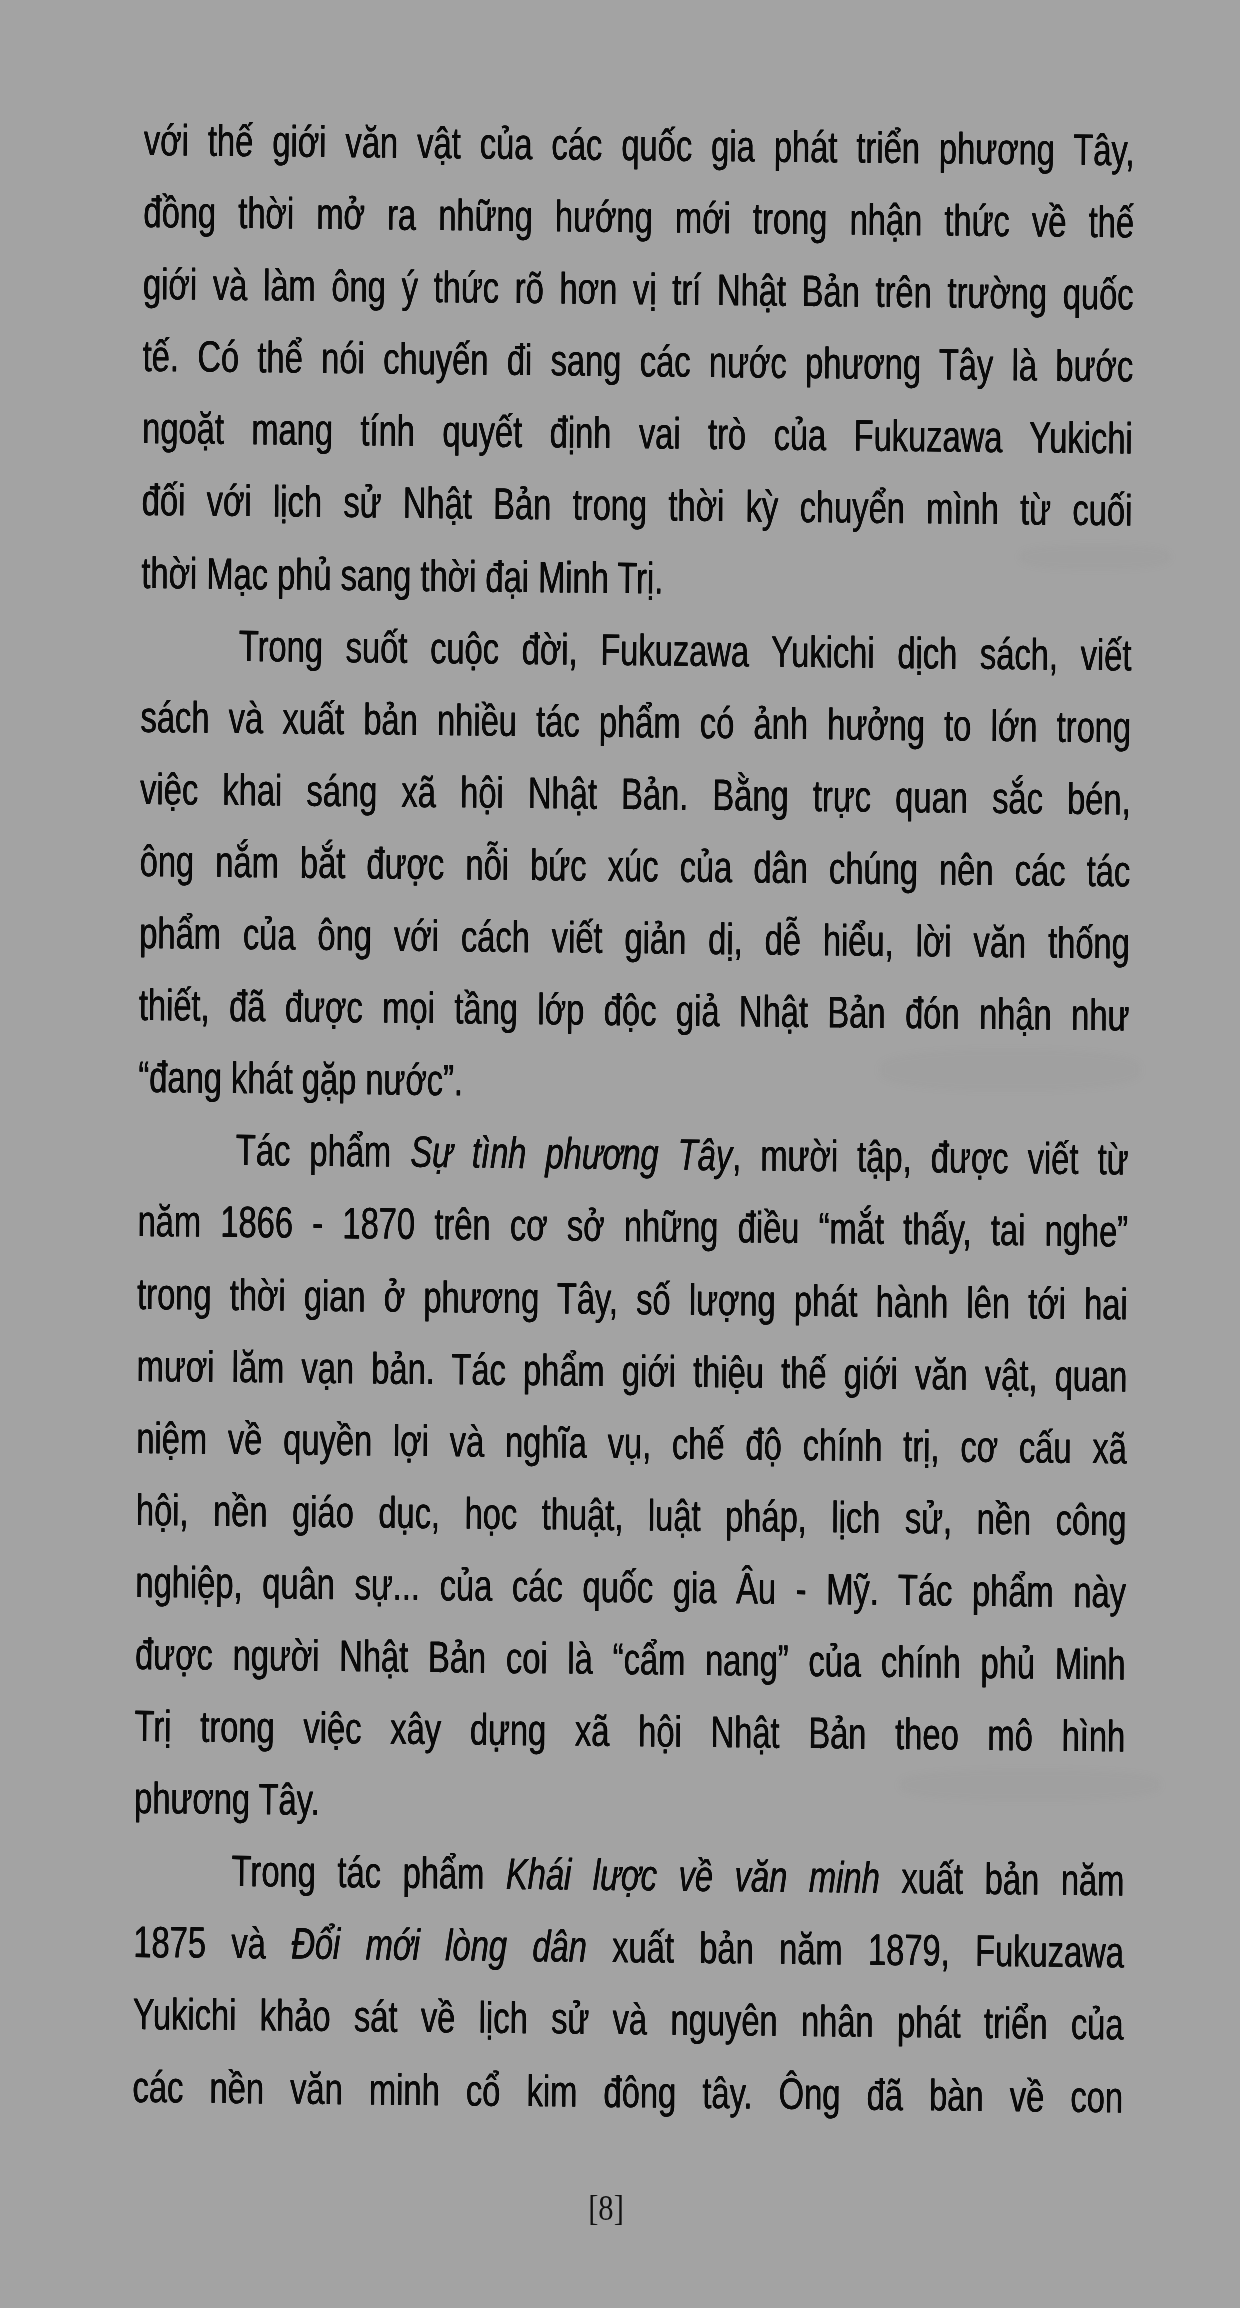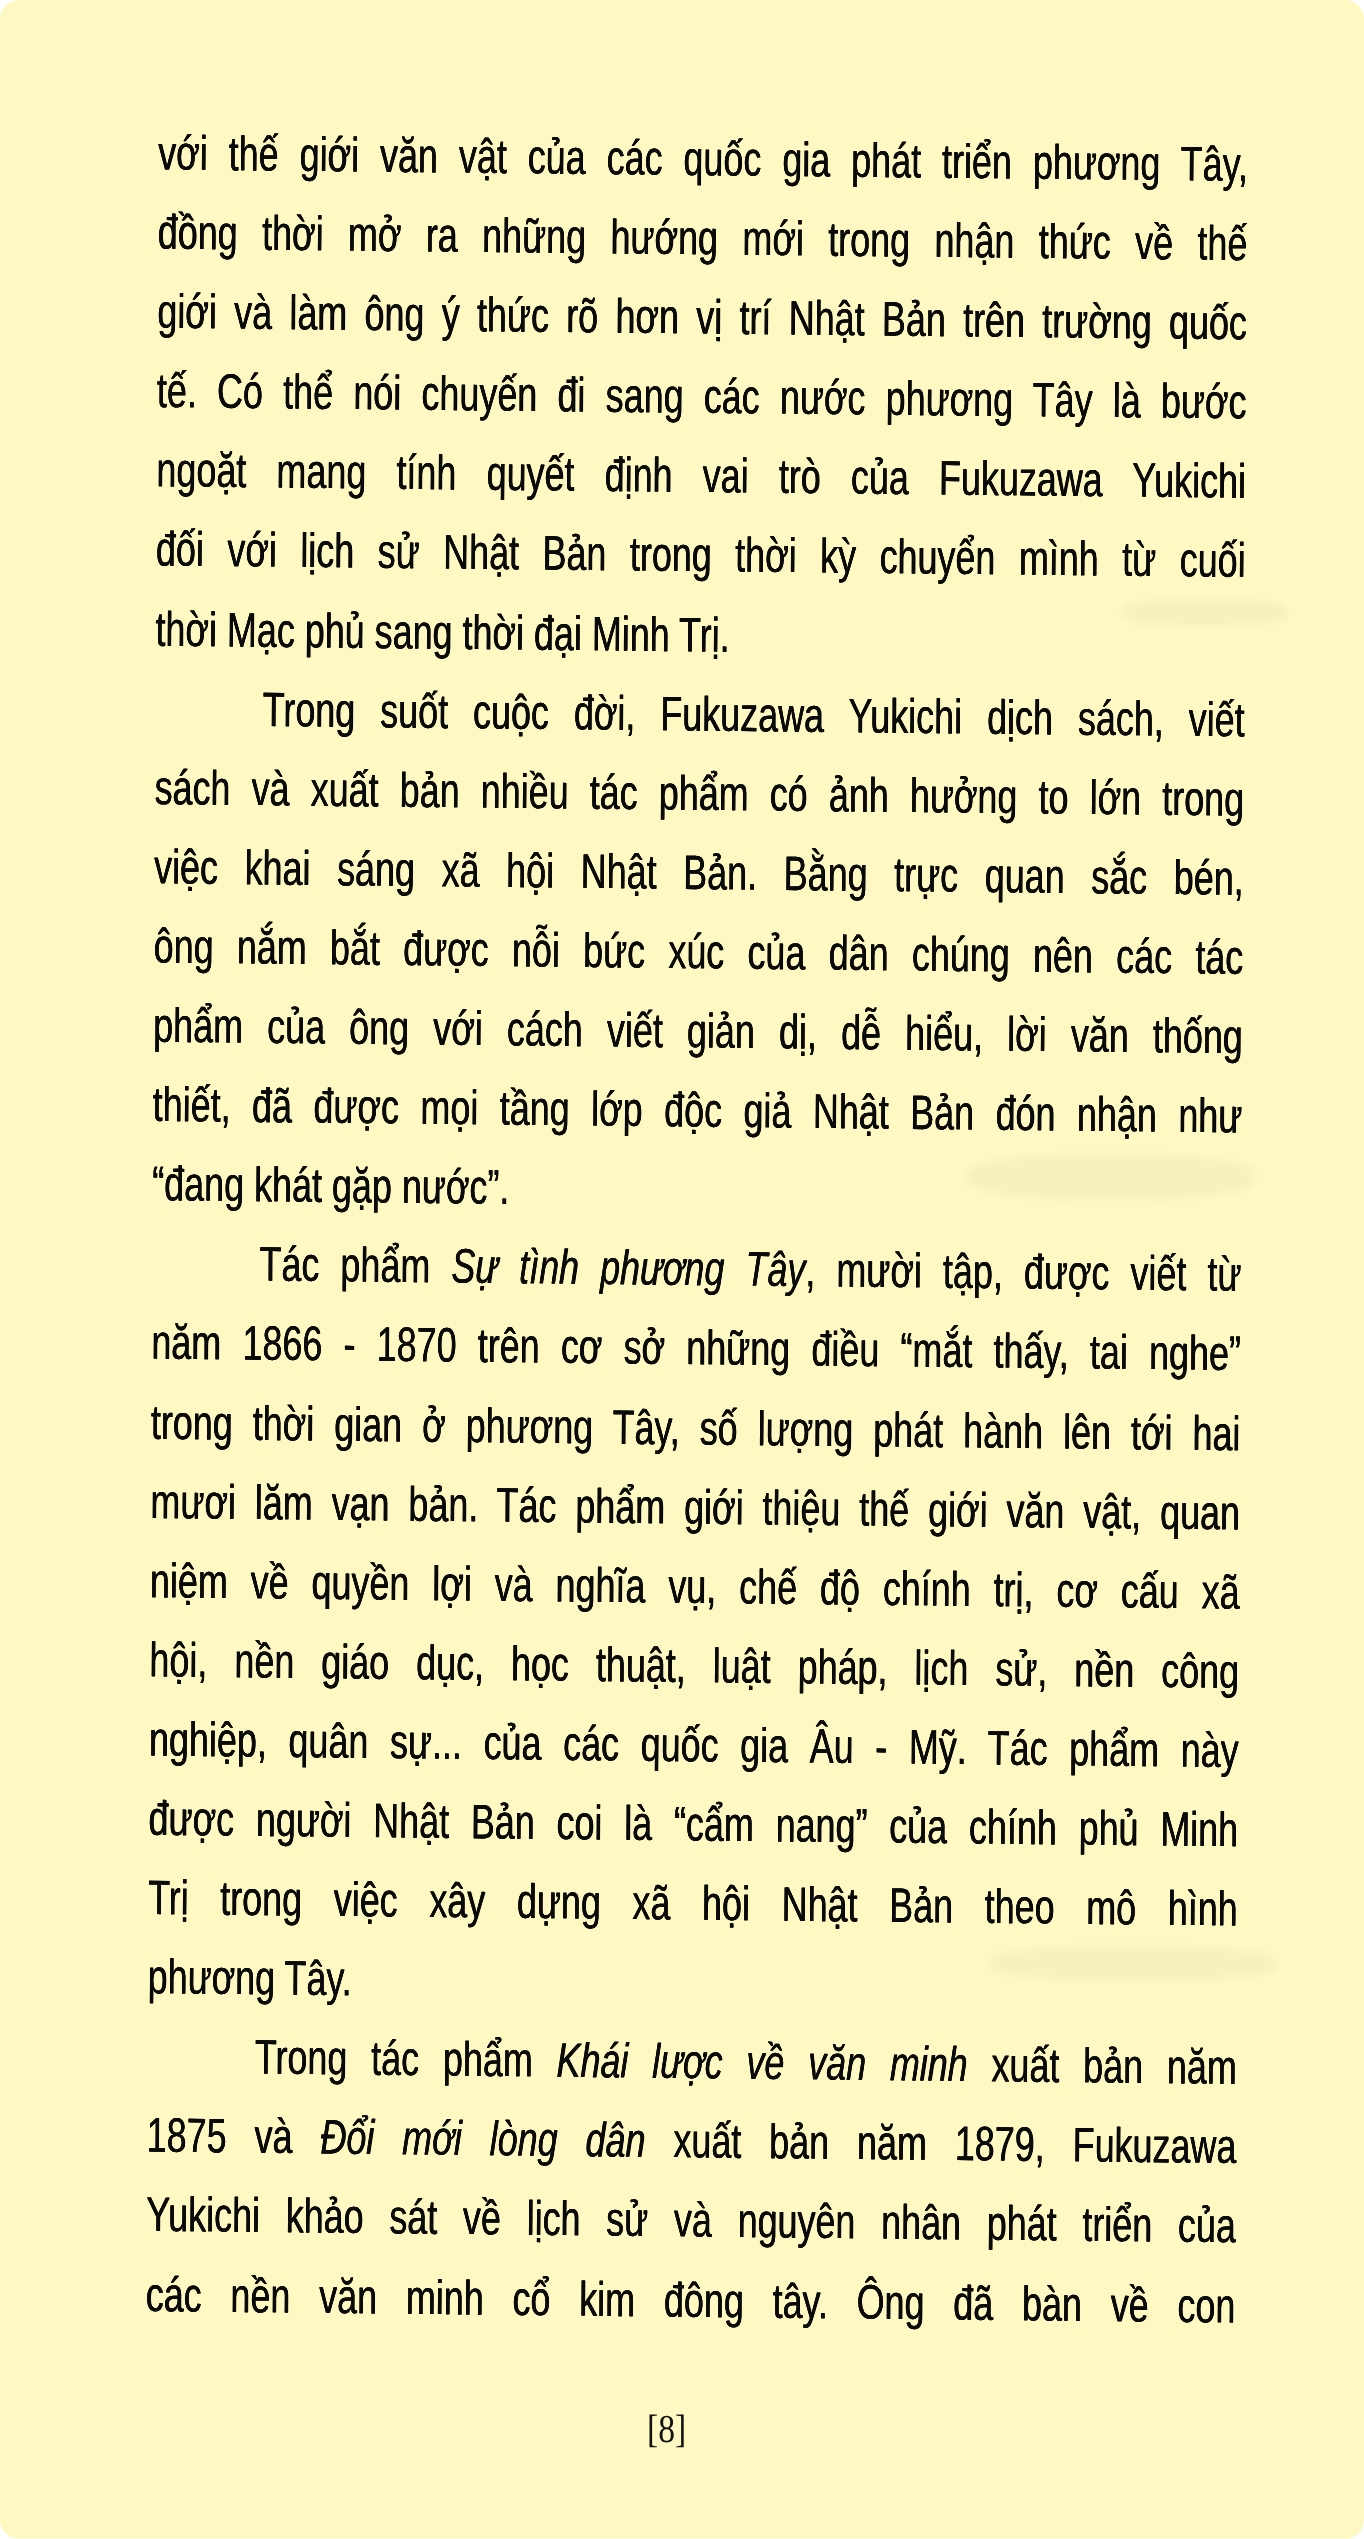--- a/index.html
+++ b/index.html
@@ -13,22 +13,21 @@
     position: relative;
     overflow: hidden;
     background: #ffffff;
   }
   .page {
     position: absolute;
     left: 0;
     top: 0;
     width: 1240px;
     height: 2308px;
-    background: #fef9c3;
-    border-radius: 17px;
+    background: #a3a3a3;
   }
   
   .text-block {
     position: absolute;
     left: 144px;
     top: 104px;
     width: 1335px;
     transform-origin: 0 0;
     transform: scaleX(0.742) rotate(0.45deg);
     font-family: "Liberation Sans", "DejaVu Sans", sans-serif;

